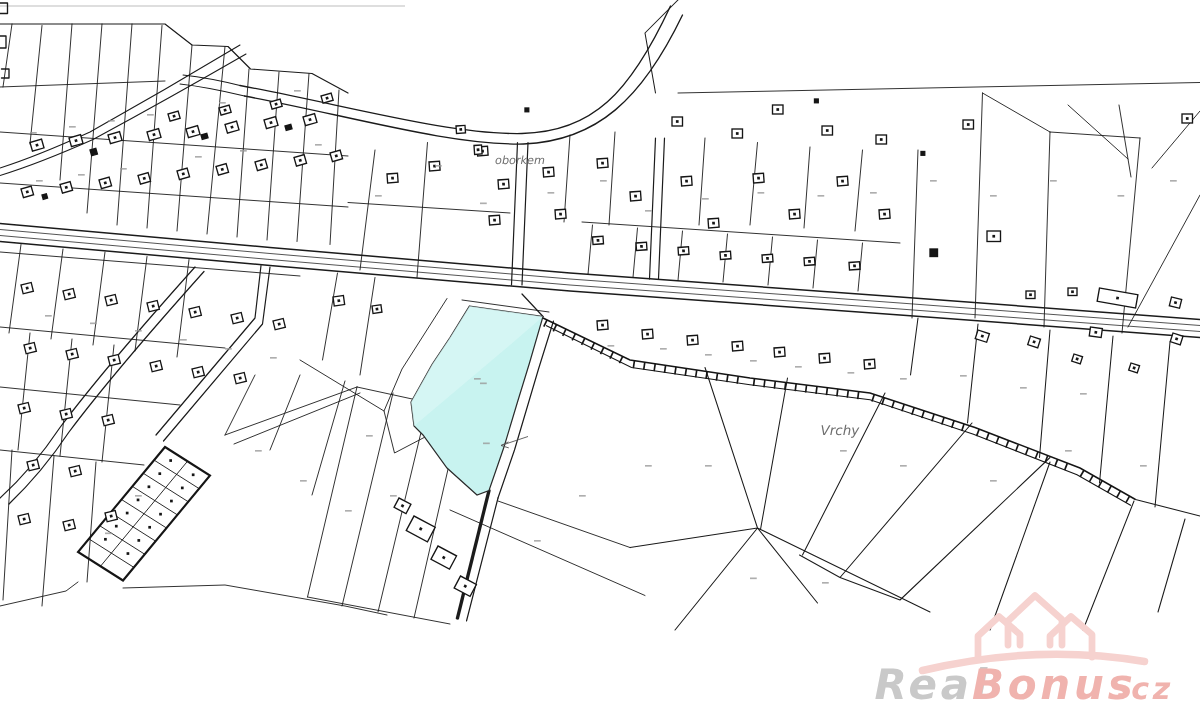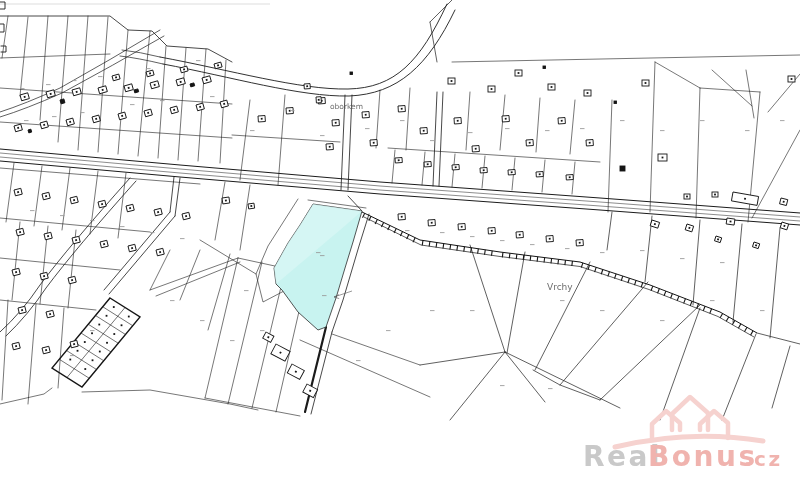--- a/index.html
+++ b/index.html
@@ -1,17 +1,17 @@
 <!DOCTYPE html>
 <html><head>
 <meta charset="utf-8">
 <style>
   html,body{margin:0;padding:0;background:#fff;}
   .stage{position:relative;width:800px;height:480px;background:#fff;overflow:hidden;
-         font-family:"DejaVu Sans","Liberation Sans",sans-serif;}
+         font-family:"DejaVu Sans","Liberation Sans",sans-serif;font-style:italic;}
   svg{display:block;}
   text{font-family:"DejaVu Sans","Liberation Sans",sans-serif;}
   .maplabel{fill:#6e6e6e;}
   .wm{font-weight:bold;letter-spacing:2.5px;}
 </style>
 </head>
 <body>
 
 <div class="stage">
 <svg width="800" height="480" viewBox="0 0 800 480">

